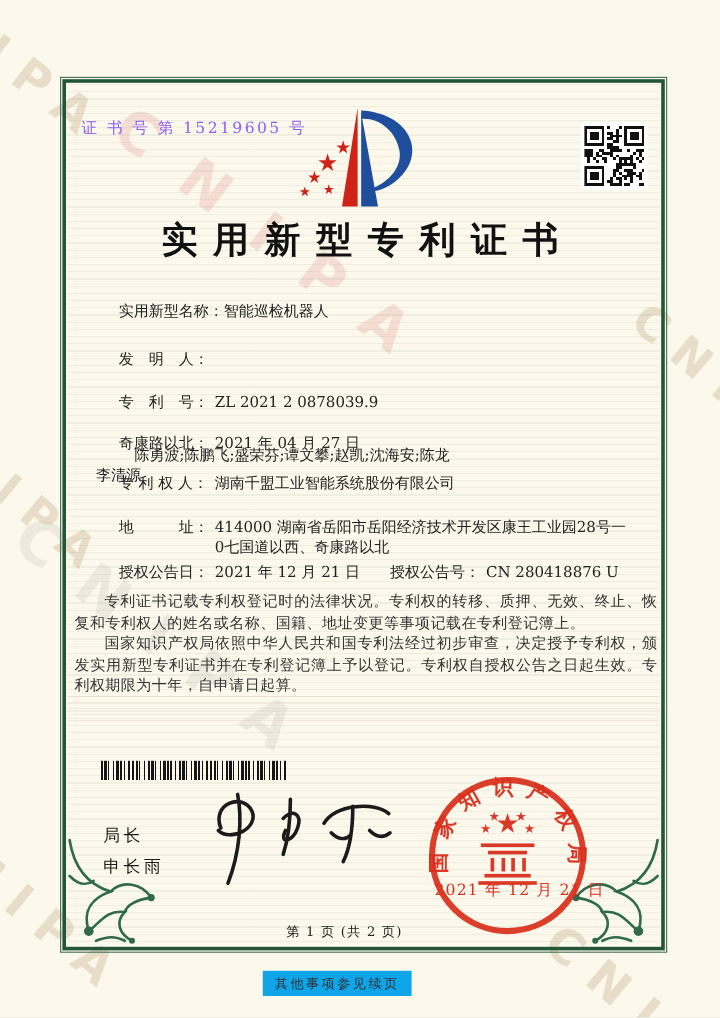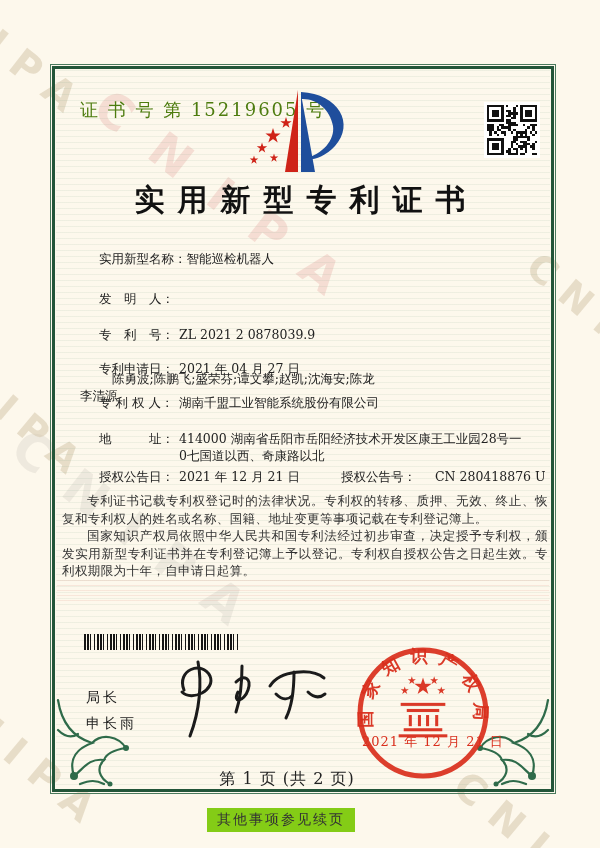--- a/index.html
+++ b/index.html
@@ -15,54 +15,54 @@
   .frame{position:absolute;left:50px;top:64px;width:506px;height:730px;border:1px solid #4a7a5d;box-sizing:border-box;}
   .frame::before{content:"";position:absolute;inset:1px;border:3px solid #235539;}
   .frame-texture{position:absolute;inset:5px;
       background:repeating-linear-gradient(180deg,rgba(110,155,125,.10) 0 1px,rgba(0,0,0,0) 1px 6px);}
   .red-band{position:absolute;left:6px;right:6px;top:515px;height:22px;
       background:repeating-linear-gradient(180deg,rgba(215,110,95,.13) 0 1px,rgba(0,0,0,0) 1px 5px);}
   .corner{position:absolute;width:84px;height:96px;}
   .corner.br{right:3px;bottom:3px;}
   .corner.bl{left:3px;bottom:3px;transform:scaleX(-1);}
   
-  .cert-no{position:absolute;left:80px;top:98px;font-size:18px;letter-spacing:2px;color:#4d7c0f;}
+  .cert-no{position:absolute;left:68px;top:98px;font-size:13px;letter-spacing:2px;color:#8b5cf6;}
   .logo{position:absolute;left:243px;top:84px;width:120px;height:95px;}
   .qr{position:absolute;left:484px;top:102px;width:56px;height:56px;background:#fff;padding:3px;box-sizing:border-box;}
   .title{position:absolute;left:0;right:0;top:180px;text-align:center;font-size:30px;font-weight:700;
          letter-spacing:13px;text-indent:13px;color:#111;}
   
   .fields{position:absolute;left:80px;top:250px;width:432px;font-size:12.5px;line-height:17px;color:#222;}
   .frow{position:absolute;left:0;display:flex;}
   .flabel{flex:0 0 80px;white-space:nowrap;margin-left:19px;}
   .fvalue{max-width:348px;}
   .r-name{top:0;}
   .r-inv{top:40px;flex-direction:column;}
   .r-pat{top:76px;}
   .r-file{top:110px;}
   .r-owner{top:144px;}
   .r-addr{top:180px;}
   .r-grant{top:218px;}
-  .grant2{position:absolute;left:242px;top:0;display:flex;white-space:nowrap;gap:14px;}
+  .grant2{position:absolute;left:226px;top:0;display:flex;white-space:nowrap;}
   
   .paras{position:absolute;left:62px;top:492px;width:486px;font-size:12.5px;line-height:17.5px;
          text-align:justify;letter-spacing:.4px;color:#333;}
   .paras p{margin:0;text-indent:2em;}
   
   .barcode{position:absolute;left:84px;top:634px;width:156px;height:16px;
       background:repeating-linear-gradient(90deg,#141414 0 2px,rgba(0,0,0,0) 2px 3px,#141414 3px 5px,
       rgba(0,0,0,0) 5px 6px,#141414 6px 7px,rgba(0,0,0,0) 7px 10px,#141414 10px 11px,rgba(0,0,0,0) 11px 13px);}
   .director{position:absolute;left:86px;top:684px;font-family:"DejaVu Sans","Liberation Sans",sans-serif;
       font-size:14px;letter-spacing:3px;color:#1c1c1c;line-height:26px;}
   .signature{position:absolute;left:162px;top:652px;width:175px;height:100px;}
   .seal{position:absolute;left:354px;top:644px;width:138px;height:138px;}
   .seal-date{position:absolute;left:362px;top:733px;font-size:13px;letter-spacing:1px;color:#d92f1d;white-space:nowrap;}
-  .page-info{position:absolute;left:0;right:26px;top:769px;text-align:center;font-size:16px;letter-spacing:1px;color:#222;}
+  .page-info{position:absolute;left:0;right:26px;top:769px;text-align:center;font-size:11px;letter-spacing:1px;color:#222;}
   .cont-note{position:absolute;left:0;right:38px;top:808px;text-align:center;}
-  .cont-note span{display:inline-block;background:#84cc16;padding:3px 10px;font-size:14px;letter-spacing:2px;color:#333;}
+  .cont-note span{display:inline-block;background:#0ea5e9;padding:3px 10px;font-size:11px;letter-spacing:2px;color:#333;}
 </style>
 </head>
 <body>
 
 <div class="page">
 
   <div class="wm tan" style="left:-70px;top:-38px;font-size:40px;letter-spacing:16px;transform:rotate(38deg);">CNIPA</div>
   <div class="wm pink" style="left:118px;top:78px;font-size:48px;letter-spacing:34px;transform:rotate(38deg);">CNIPA</div>
   <div class="wm gray" style="left:36px;top:418px;font-size:50px;letter-spacing:28px;transform:rotate(38deg);">CNIPA</div>
   <div class="wm tan" style="left:546px;top:244px;font-size:38px;letter-spacing:14px;transform:rotate(40deg);">CNIPA</div>
@@ -265,21 +265,21 @@
       <span class="fvalue">
         <span style="display:block;padding-left:32px;">陈勇波;陈鹏飞;盛荣芬;谭文攀;赵凯;沈海安;陈龙</span>
         <span style="display:block;">李清源</span>
       </span>
     </div>
     <div class="frow r-pat">
       <span class="flabel">专　利　号：</span>
       <span class="fvalue">ZL 2021 2 0878039.9</span>
     </div>
     <div class="frow r-file">
-      <span class="flabel">专利申请日：</span>
+      <span class="flabel">奇康路以北：</span>
       <span class="fvalue">2021 年 04 月 27 日</span>
     </div>
     <div class="frow r-owner">
       <span class="flabel">专 利 权 人：</span>
       <span class="fvalue">湖南千盟工业智能系统股份有限公司</span>
     </div>
     <div class="frow r-addr">
       <span class="flabel">地　　　址：</span>
       <span class="fvalue" style="width:352px;">414000 湖南省岳阳市岳阳经济技术开发区康王工业园28号一0七国道以西、奇康路以北</span>
     </div>

